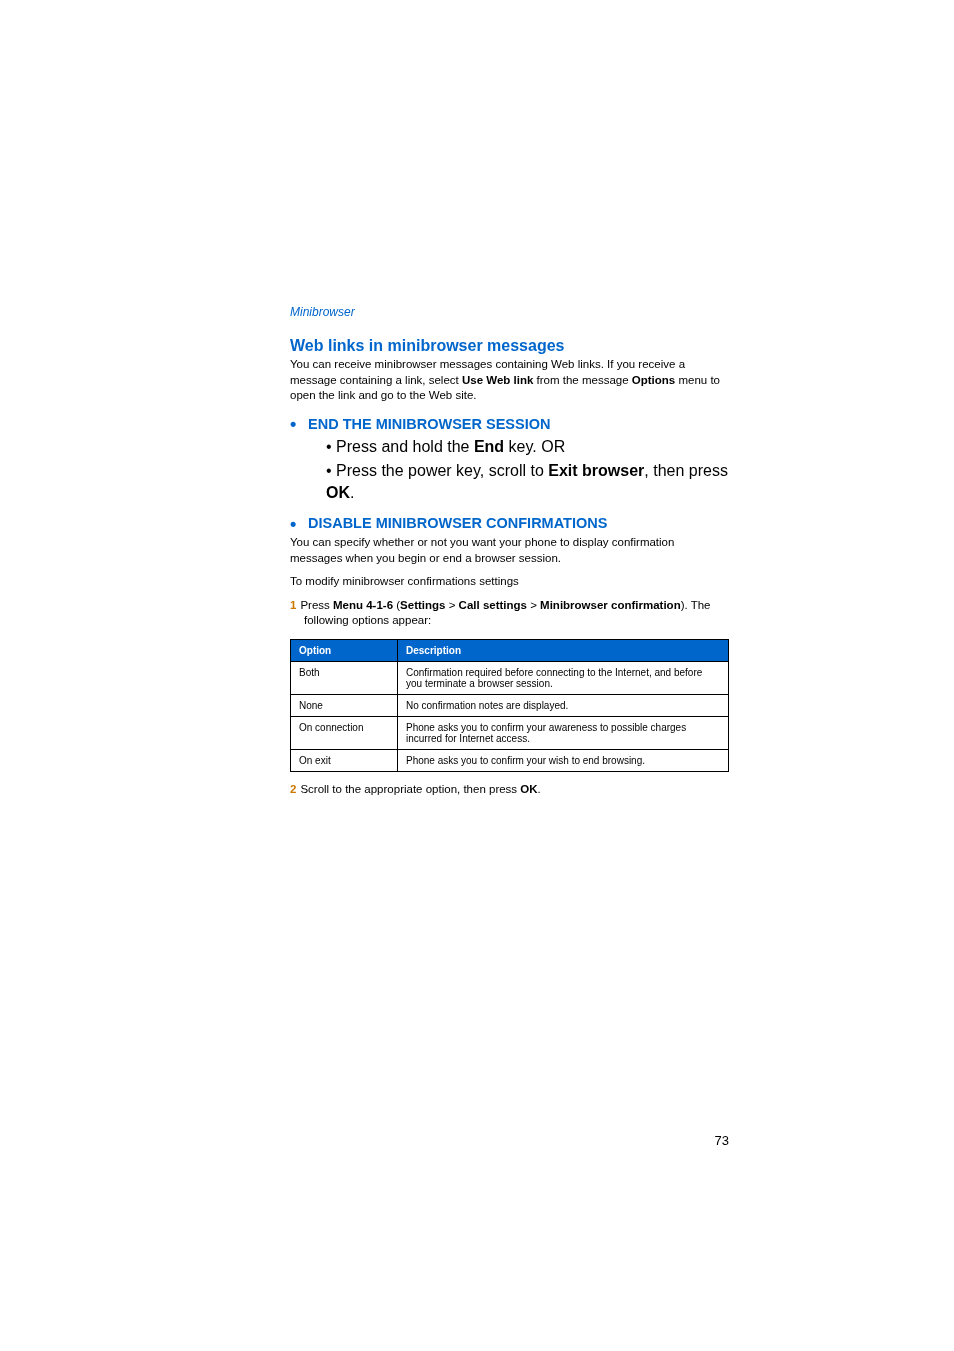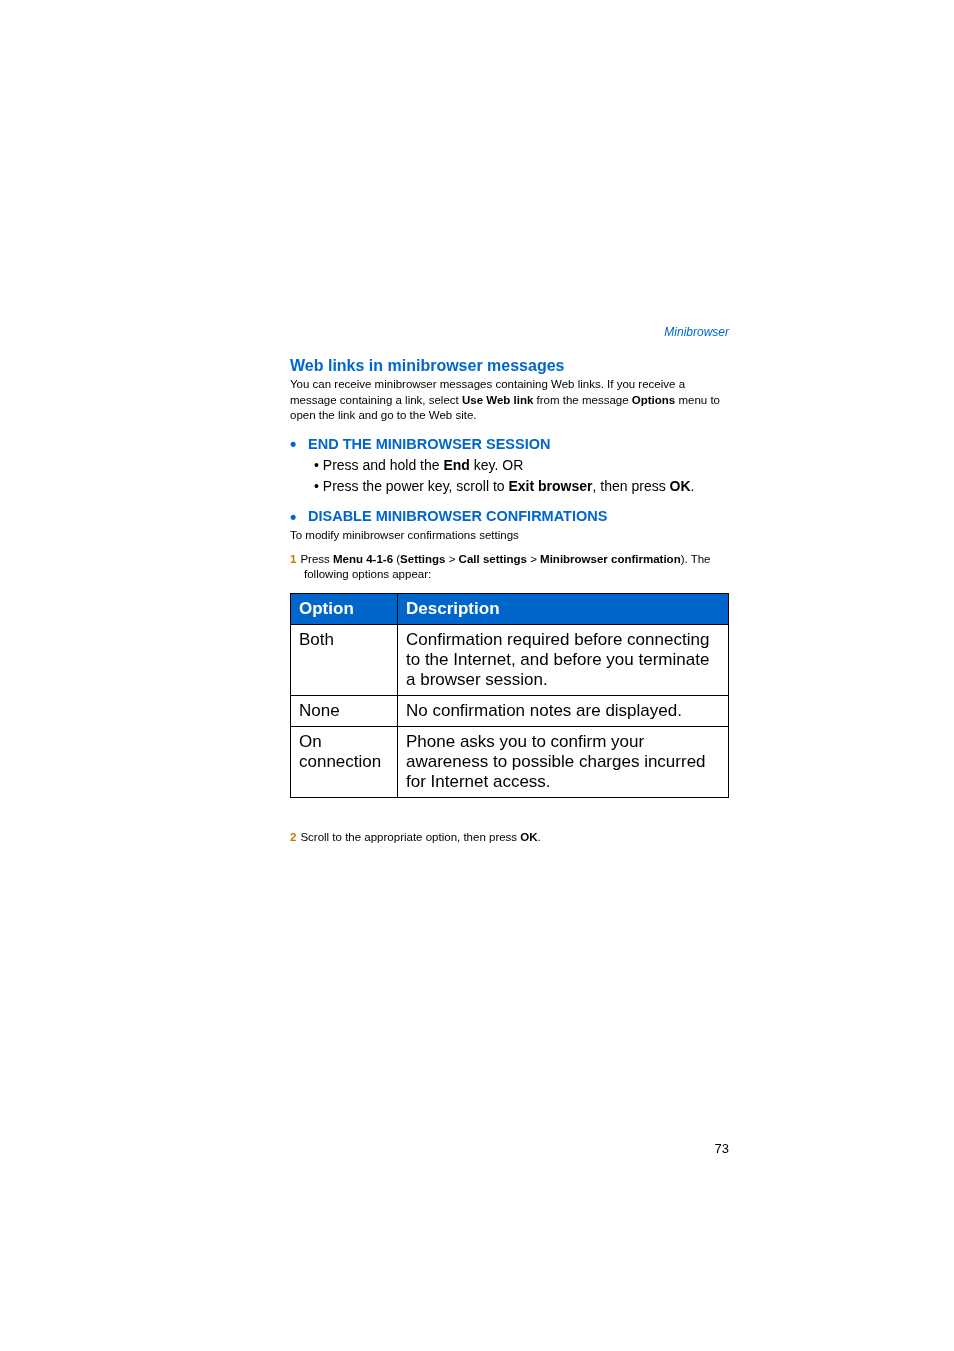--- a/index.html
+++ b/index.html
@@ -8,26 +8,24 @@
     background: #ffffff;
     font-family: Arial, Helvetica, sans-serif;
     width: 954px;
     height: 1351px;
     position: relative;
   }
   .page {
     padding: 305px 225px 50px 290px;
   }
   .breadcrumb {
-    text-align: right;
     color: #0066cc;
     font-style: italic;
     font-size: 12px;
     margin-bottom: 18px;
-    margin-top: 20px;
   }
   h2.subhead {
     color: #0066cc;
     font-size: 16px;
     font-weight: bold;
     margin: 0 0 2px 0;
   }
   p.body {
     font-size: 11.5px;
     color: #000;
@@ -43,23 +41,23 @@
   }
   .bullet-dot {
     color: #0066cc;
     font-size: 18px;
     display: inline-block;
     width: 18px;
     vertical-align: middle;
     line-height: 0.5;
   }
   .sub-bullet {
-    font-size: 14px;
+    font-size: 16px;
     color: #000;
-    margin: 0 0 3px 24px;
+    margin: 0 0 3px 36px;
     line-height: 1.35;
   }
   .sub-bullet::before {
     content: "• ";
   }
   .num-step {
     font-size: 11.5px;
     color: #000;
     margin: 0 0 6px 0;
     line-height: 1.35;
@@ -67,43 +65,43 @@
     text-indent: -14px;
   }
   .num-step .num {
     color: #cc7700;
     font-weight: bold;
     padding-right: 4px;
   }
   table.options {
     border-collapse: collapse;
     width: 100%;
-    margin: 10px 0 32px 0;
-    font-size: 17px;
+    margin: 10px 0 10px 0;
+    font-size: 10px;
   }
   table.options th {
     background: #0066cc;
     color: #fff;
     text-align: left;
     padding: 5px 8px;
     border: 1px solid #000;
     font-weight: bold;
   }
   table.options td {
     border: 1px solid #000;
     padding: 5px 8px;
     vertical-align: top;
   }
   table.options td:first-child {
     width: 90px;
   }
   .page-num {
     position: absolute;
     right: 225px;
-    bottom: 195px;
+    bottom: 203px;
     font-size: 13px;
   }
 </style>
 </head>
 <body>
 
 <div class="page">
   <div class="breadcrumb">Minibrowser</div>
 
   <h2 class="subhead">Web links in minibrowser messages</h2>
@@ -121,20 +119,21 @@
     <span>Press and hold the </span><span class="bold">End</span><span> key. OR</span>
   </p>
   <p class="sub-bullet">
     <span>Press the power key, scroll to </span><span class="bold">Exit browser</span><span>, then press </span><span class="bold">OK</span><span>.</span>
   </p>
 
   <h3 class="section">
     <span class="bullet-dot">•</span><span>DISABLE MINIBROWSER CONFIRMATIONS</span>
   </h3>
 
+  <p class="body">You can specify whether or not you want your phone to display confirmation messages when you begin or end a browser session.</p>
   <p class="body">To modify minibrowser confirmations settings</p>
 
   <p class="num-step">
     <span class="num">1</span><span>Press </span><span class="bold">Menu 4-1-6</span><span> (</span><span class="bold">Settings</span><span> &gt; </span><span class="bold">Call settings</span><span> &gt; </span><span class="bold">Minibrowser confirmation</span><span>). The following options appear:</span>
   </p>
 
   <table class="options">
     <tbody>
         <tr>
       <th>Option</th>
@@ -145,20 +144,24 @@
       <td>Confirmation required before connecting to the Internet, and before you terminate a browser session.</td>
     </tr>
     <tr>
       <td>None</td>
       <td>No confirmation notes are displayed.</td>
     </tr>
     <tr>
       <td>On connection</td>
       <td>Phone asks you to confirm your awareness to possible charges incurred for Internet access.</td>
     </tr>
+    <tr>
+      <td>On exit</td>
+      <td>Phone asks you to confirm your wish to end browsing.</td>
+    </tr>
   </tbody>
     </table>
 
   <p class="num-step">
     <span class="num">2</span><span>Scroll to the appropriate option, then press </span><span class="bold">OK</span><span>.</span>
   </p>
 
 </div>
 
 <div class="page-num">73</div>

